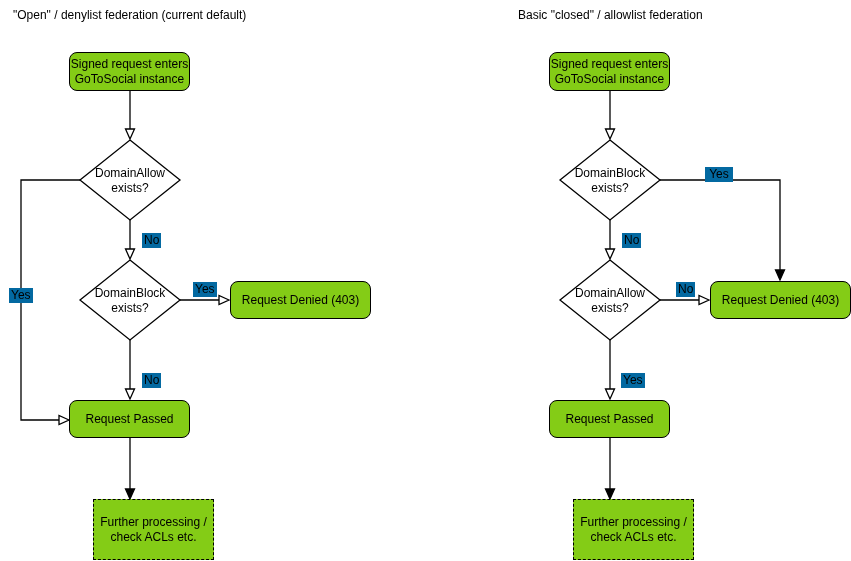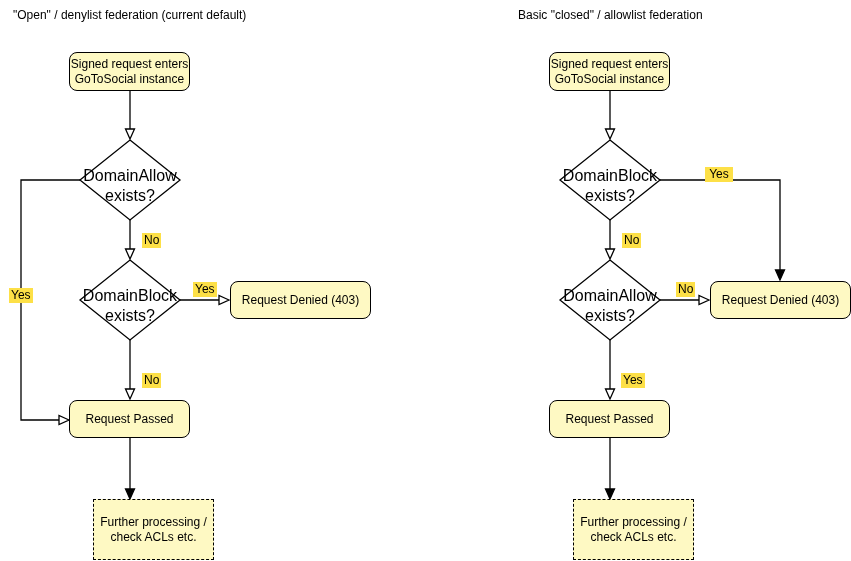--- a/index.html
+++ b/index.html
@@ -5,32 +5,32 @@
   html,body{margin:0;padding:0;background:#ffffff;}
   .canvas{
     position:relative;width:851px;height:561px;background:#ffffff;
     font-family:"Liberation Sans",sans-serif;color:#000000;overflow:hidden;
   }
   .canvas svg{position:absolute;left:0;top:0;width:851px;height:561px;}
   .title{
     position:absolute;font-size:12px;line-height:14px;white-space:pre;
   }
   .node{
-    position:absolute;box-sizing:border-box;background:#fef9c3;
+    position:absolute;box-sizing:border-box;background:#84cc16;
     border:1.3px solid #000000;border-radius:8px;
     display:flex;align-items:center;justify-content:center;
     text-align:center;font-size:12px;line-height:1.25;white-space:pre;
   }
   .node.dashed{border:1.3px dashed #000000;border-radius:0;margin-left:24px;}
   .dlabel{
-    position:absolute;text-align:center;font-size:16px;line-height:1.25;
+    position:absolute;text-align:center;font-size:12px;line-height:1.25;
     white-space:pre;pointer-events:none;
   }
   .elabel{
-    position:absolute;font-size:12px;line-height:15px;background:#fde047;
+    position:absolute;font-size:12px;line-height:15px;background:#0369a1;
     padding:0 2px;white-space:pre;text-align:center;
   }
 </style>
 </head>
 <body>
 
 <div class="canvas">
 
   <svg viewBox="0 0 851 561" fill="none" stroke="#000000" stroke-width="1.3">
 

